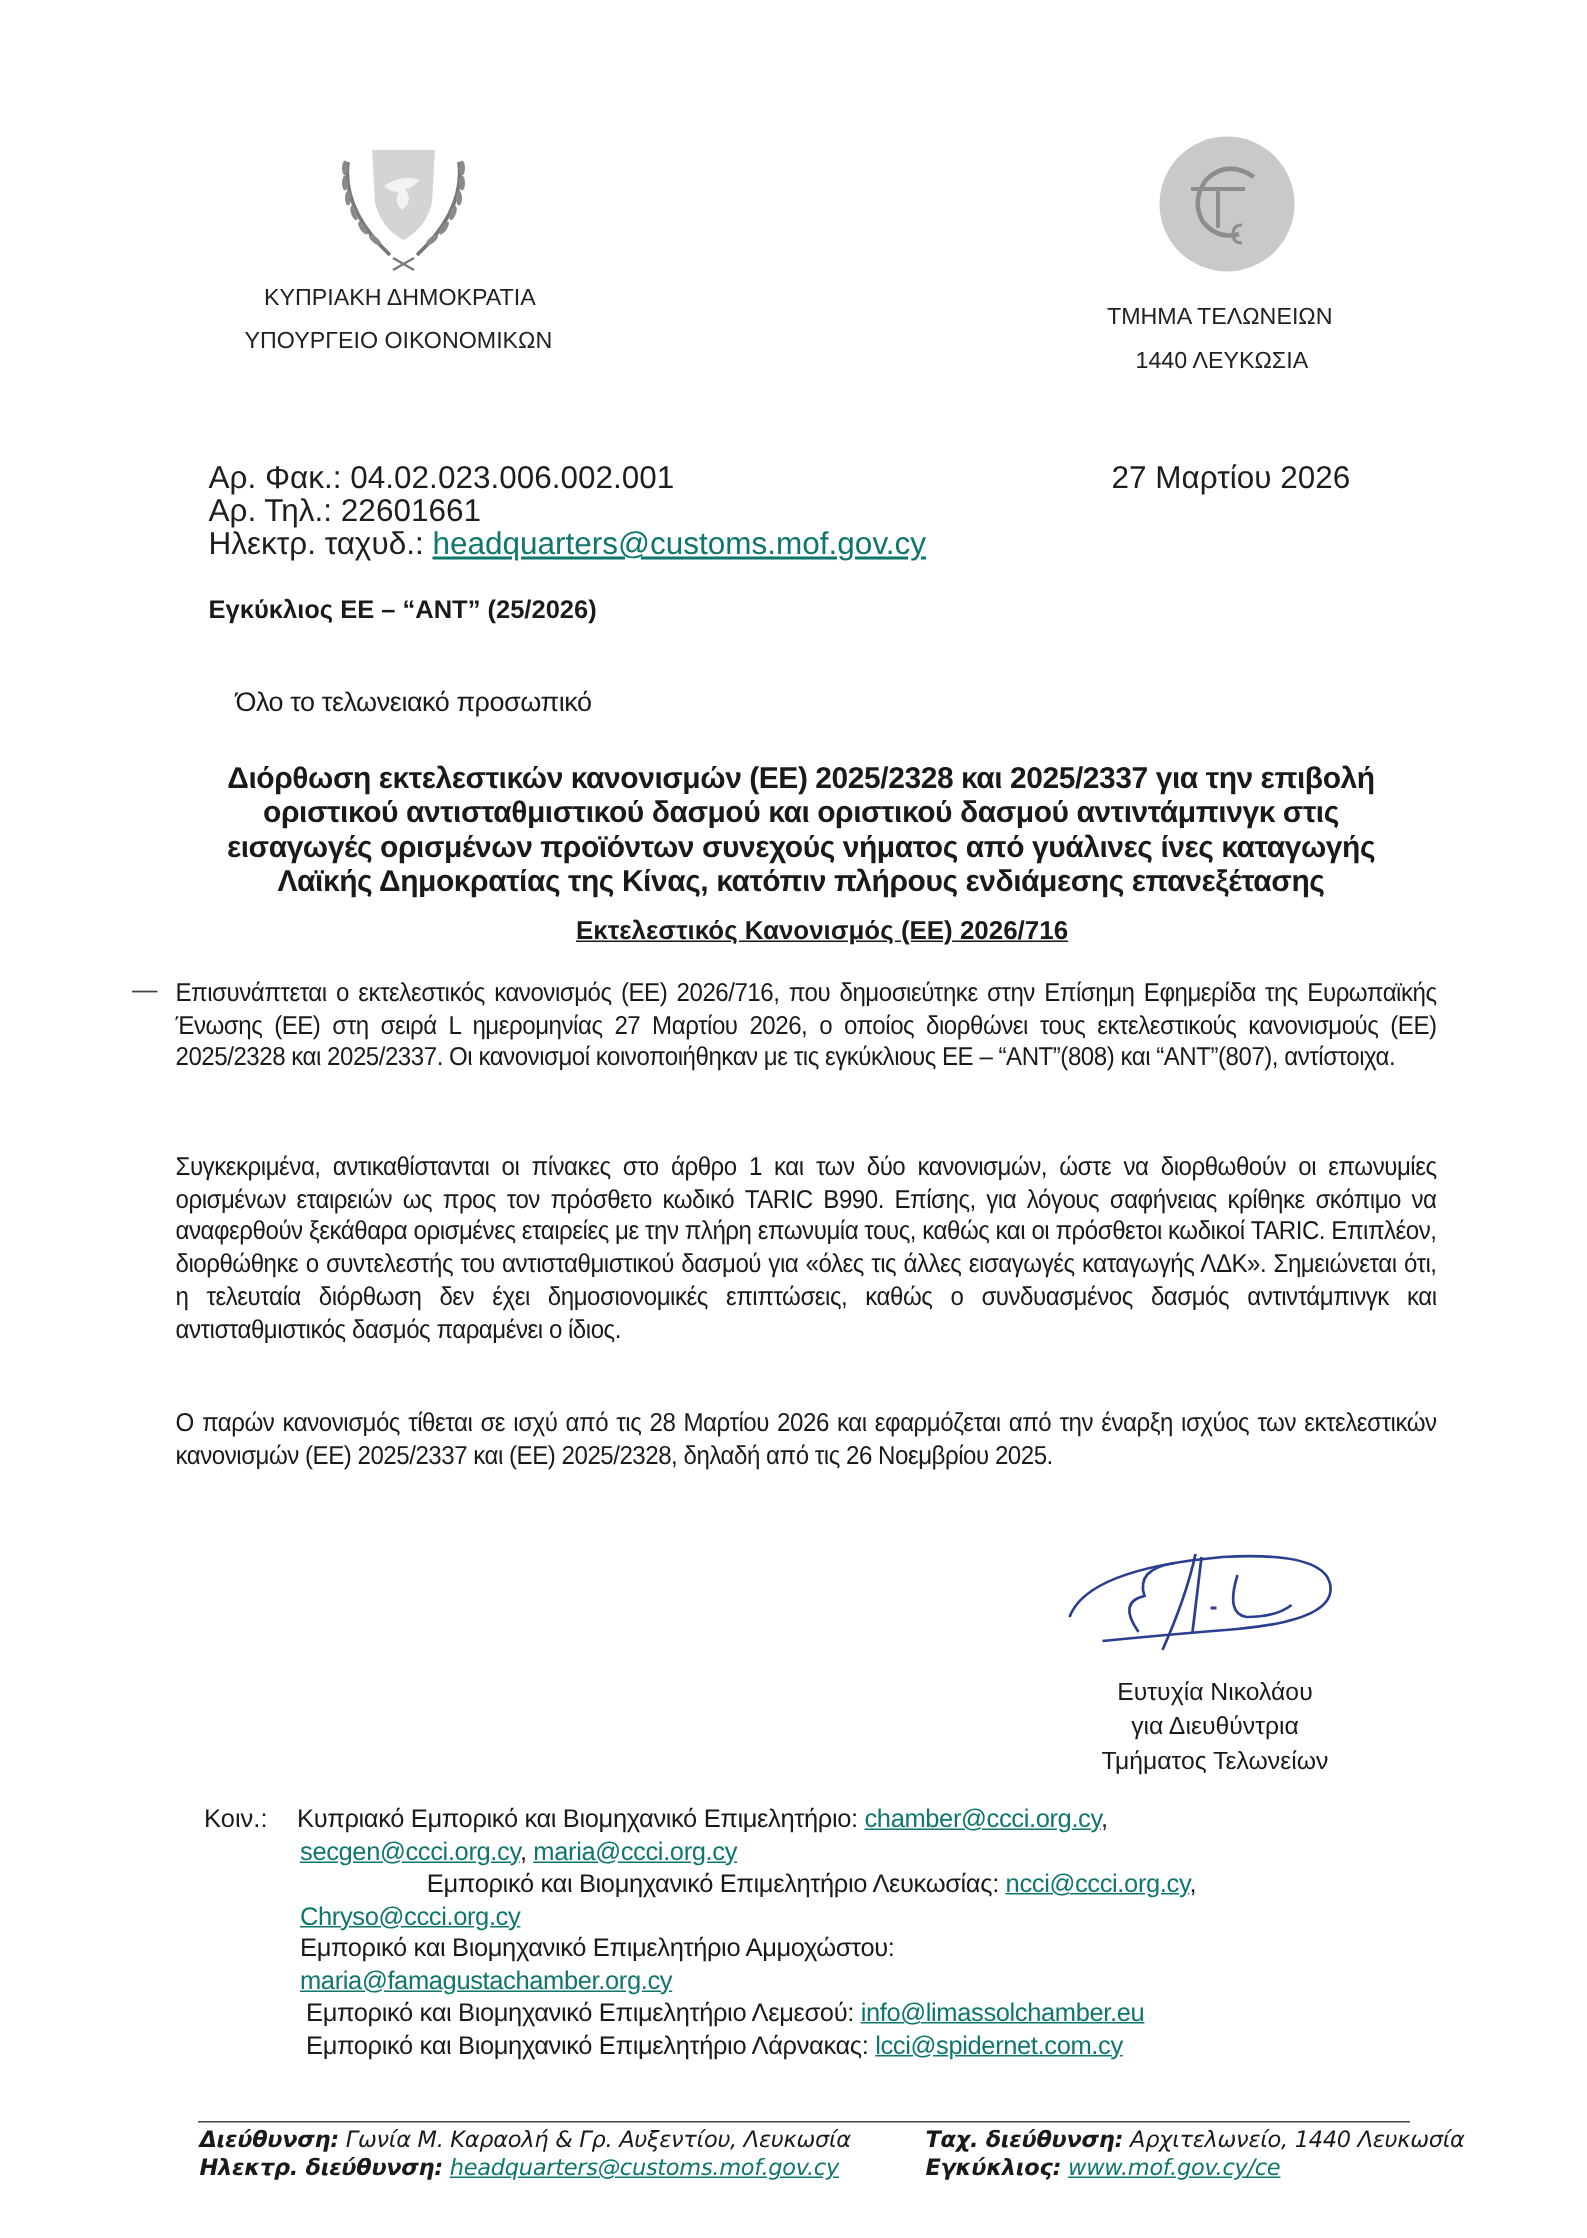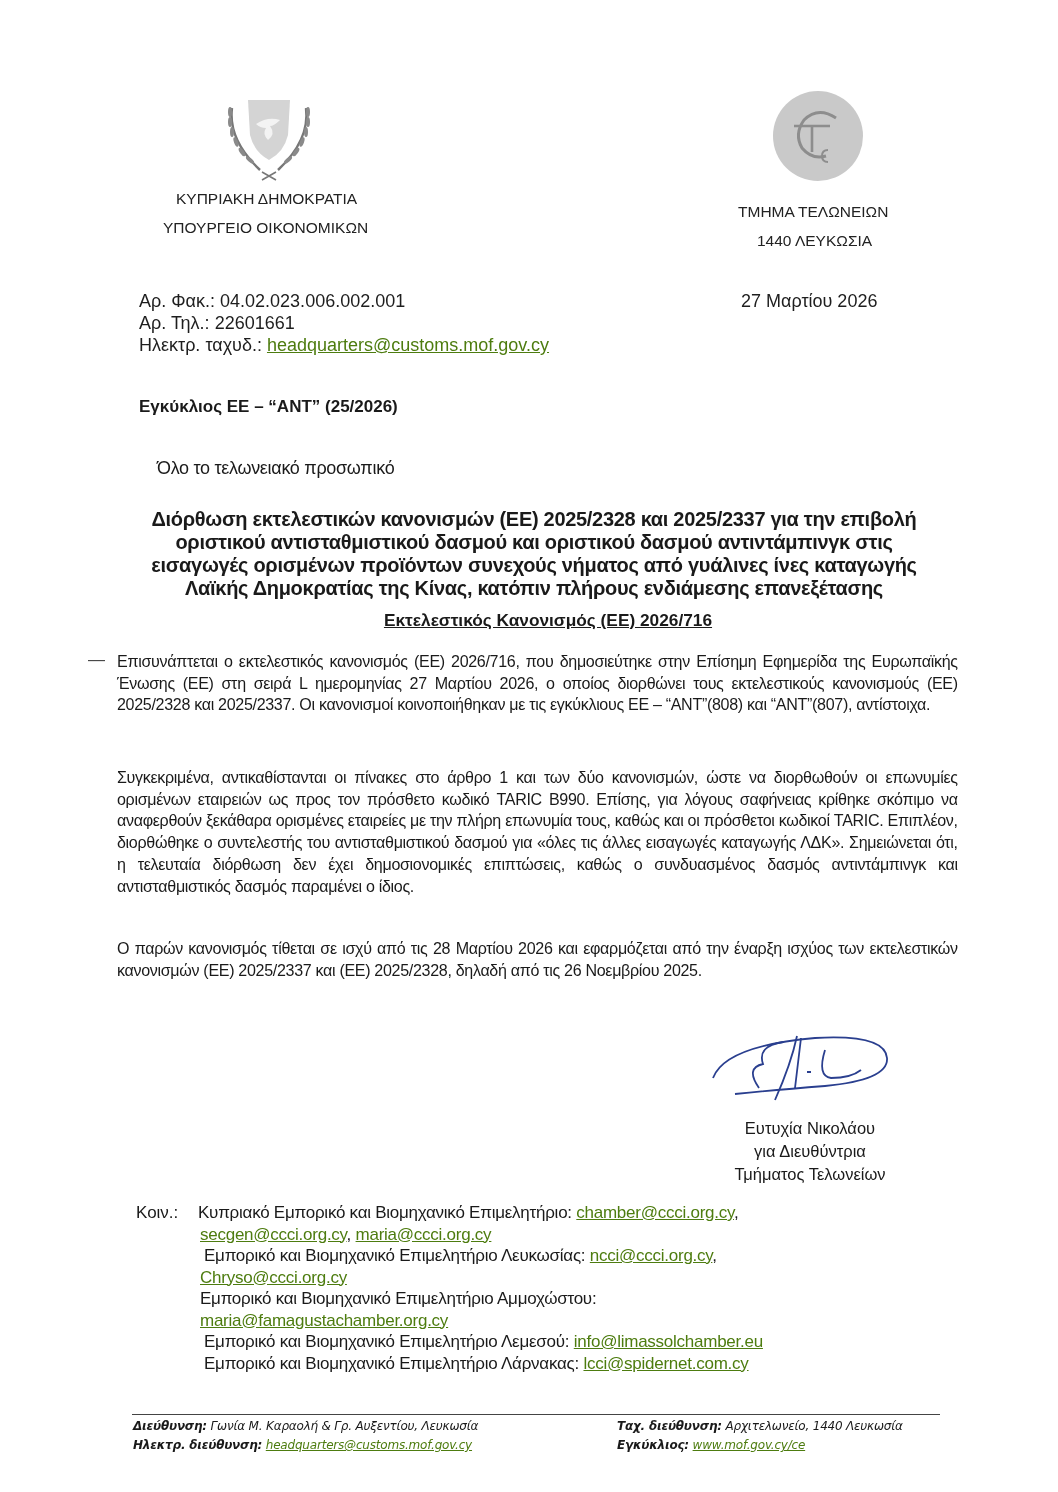--- a/index.html
+++ b/index.html
@@ -1,27 +1,27 @@
 <!DOCTYPE html>
 <html><head>
 <meta charset="utf-8">
 <style>
   html, body { margin: 0; padding: 0; background: #ffffff; }
   body { width: 1058px; height: 1492px; position: relative; overflow: hidden; color: #1a1a1a; font-family: "Liberation Sans", sans-serif; }
   .abs { position: absolute; }
   .hdr { font-size: 15.5px; color: #222; }
-  .ref { font-size: 18px; line-height: 22px; color: #1e1e1e; }
-  a.link { color: #4d7c0f; text-decoration: underline; }
+  .ref { font-size: 21px; line-height: 22px; color: #1e1e1e; margin-top: 18px; }
+  a.link { color: #0f766e; text-decoration: underline; }
   .circ { font-size: 17px; font-weight: bold; }
   .body-text { font-family: "Liberation Sans", sans-serif; font-size: 17.3px; line-height: 21.7px; text-align: justify; letter-spacing: -0.35px; transform: scaleX(0.93); transform-origin: left top; }
   .title { font-weight: bold; font-size: 20px; line-height: 23px; text-align: center; letter-spacing: -0.3px; }
   .subtitle { font-weight: bold; font-size: 17.3px; text-align: center; text-decoration: underline; }
   .sig { font-size: 16.5px; line-height: 23px; text-align: center; }
   .koin { font-size: 17px; line-height: 21.5px; }
-  .footer { font-size: 12px; font-style: italic; line-height: 19px; font-family: "DejaVu Sans", sans-serif; letter-spacing: -0.2px; }
+  .footer { font-size: 15px; font-style: italic; line-height: 19px; font-family: "DejaVu Sans", sans-serif; letter-spacing: -0.2px; }
   .footer b { font-style: italic; }
 </style>
 </head>
 <body>
 
 <div class="abs" style="left:218px; top:90px; width:100px; height:100px;">
   <svg width="100" height="100" viewBox="0 0 100 100">
     <path d="M30 10 L72 10 L70 45 Q66 62 51 70 Q36 62 32 45 Z" fill="#d4d4d4"></path>
     <path d="M38 34 Q50 26 62 30 Q56 36 52 36 Q58 44 50 50 Q44 44 48 38 Q42 38 38 34 Z" fill="#f3f3f3"></path>
     <g stroke="#777" stroke-width="2.4" fill="none">
@@ -99,21 +99,21 @@
 </div>
 
 <div class="abs koin" style="left:136px; top:1202px;">Κοιν.:</div>
 <div class="abs koin" style="left:198px; top:1202px; width:680px; letter-spacing:-0.25px;">
   <div>
     <span>Κυπριακό Εμπορικό και Βιομηχανικό Επιμελητήριο:</span> <a class="link">chamber@ccci.org.cy</a>,
   </div>
   <div style="padding-left:2px;">
     <a class="link">secgen@ccci.org.cy</a>, <a class="link">maria@ccci.org.cy</a>
   </div>
-  <div style="padding-left:6px;">
+  <div style="padding-left:6px;text-align:center;">
     <span>Εμπορικό και Βιομηχανικό Επιμελητήριο Λευκωσίας:</span> <a class="link">ncci@ccci.org.cy</a><span style="text-decoration:underline;">,</span>
   </div>
   <div style="padding-left:2px;">
     <a class="link">Chryso@ccci.org.cy</a>
   </div>
   <div style="padding-left:2px;">
     <span>Εμπορικό και Βιομηχανικό Επιμελητήριο Αμμοχώστου:</span>
   </div>
   <div style="padding-left:2px;">
     <a class="link">maria@famagustachamber.org.cy</a>

